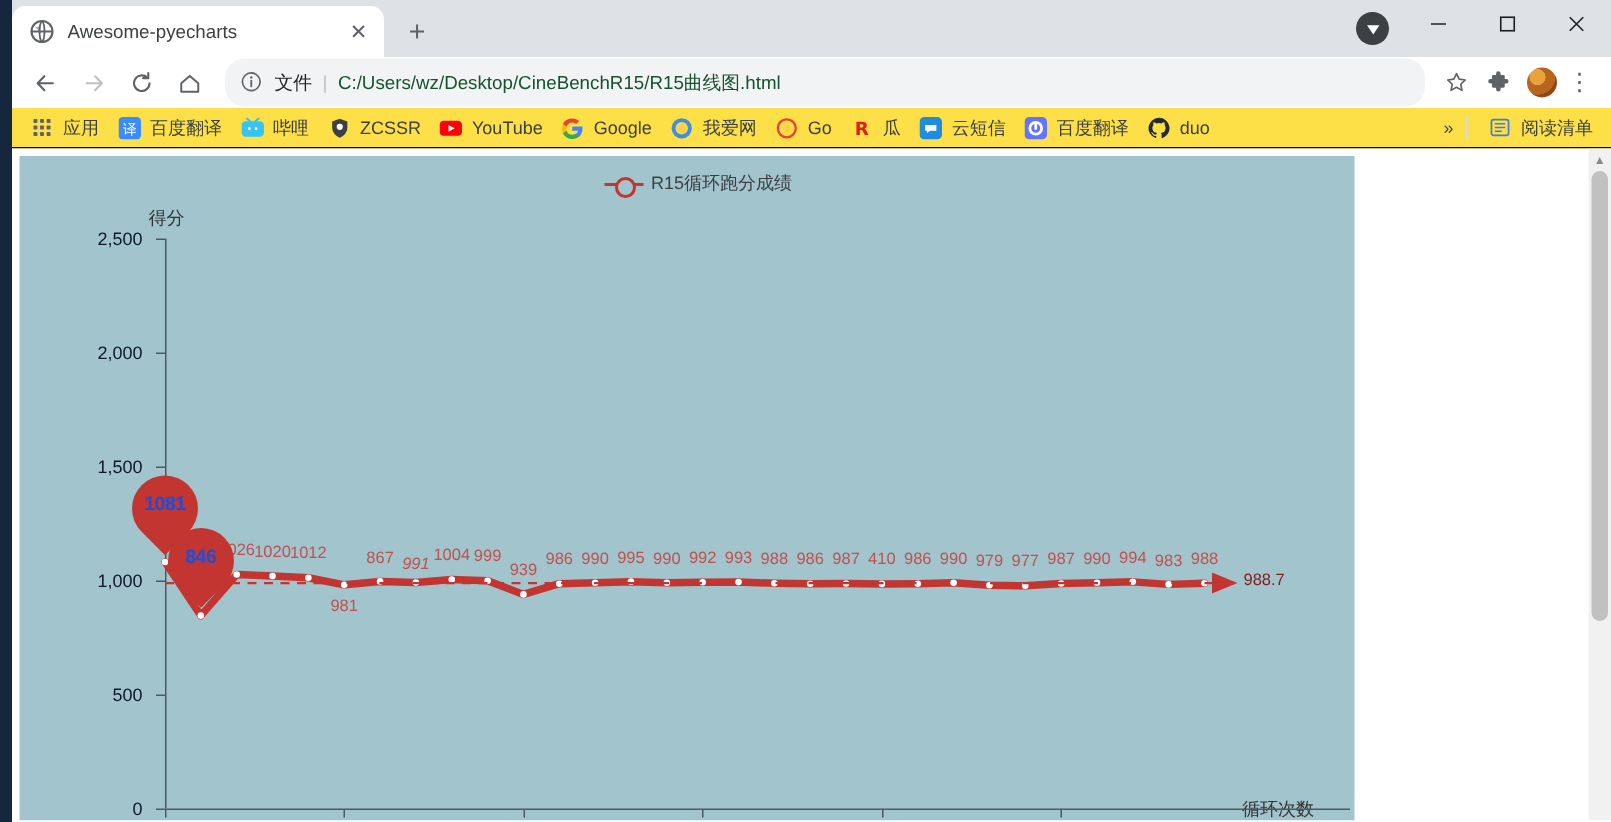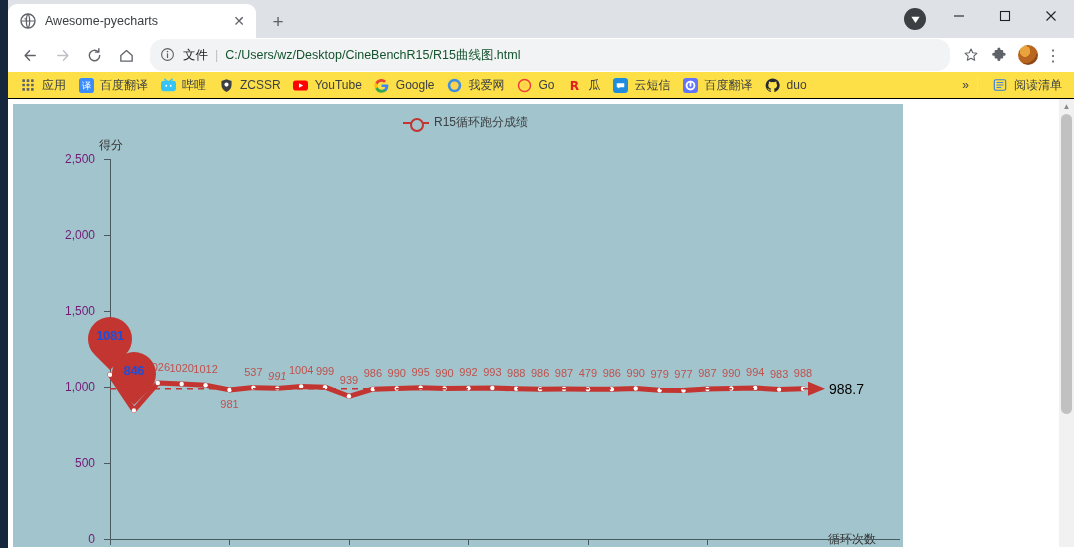--- a/index.html
+++ b/index.html
@@ -87,29 +87,29 @@
   }
   .legend-mark::after {
     content: ""; position: absolute; left: 7px; top: 1px; width: 10px; height: 10px;
     border-radius: 50%; background: #a2c4cd; border: 2px solid #c23531;
   }
   .legend-text { font-size: 12px; color: #3c4043; }
 
   .axis-name-y { position: absolute; left: 86px; top: 33px; font-size: 12px; color: #333; }
   .axis-name-x { position: absolute; left: 815px; top: 427px; font-size: 12px; color: #333; }
 
-  .ytick { position: absolute; right: 0; width: 70px; text-align: right; font-size: 12px; color: #701a75; transform: translateY(-50%); }
+  .ytick { position: absolute; right: 0; width: 70px; text-align: right; font-size: 12px; color: #0f172a; transform: translateY(-50%); }
   .ytick-wrap { position: absolute; left: 10px; width: 72px; height: 443px; }
   .yaxis-line { position: absolute; left: 97px; top: 55px; width: 1px; height: 380px; background: #4a5a61; }
   .xaxis-line { position: absolute; left: 97px; top: 435px; width: 790px; height: 1px; background: #4a5a61; }
   .ytickmark { position: absolute; left: 91px; width: 6px; height: 1px; background: #4a5a61; }
   .xtickmark { position: absolute; top: 436px; width: 1px; height: 5px; background: #4a5a61; }
 
   .dlabel { position: absolute; font-size: 11px; color: #c0514d; white-space: nowrap; transform: translateX(-50%); }
-  .avg-label { position: absolute; font-size: 14px; color: #000000; white-space: nowrap; }
+  .avg-label { position: absolute; font-size: 11px; color: #7f1d1d; white-space: nowrap; }
 
   .pin { position: absolute; width: 44px; height: 56px; transform: translate(-50%, -100%); }
   .pin-body {
     position: absolute; left: 0; top: 0; width: 44px; height: 44px; border-radius: 50% 50% 50% 0;
     background: #c23531; transform: rotate(-45deg);
   }
   .pin-text {
     position: absolute; left: 0; top: 11px; width: 44px; text-align: center;
     font-size: 13px; font-weight: bold; color: #1d4ed8; letter-spacing: -0.3px;
   }
@@ -429,35 +429,35 @@
             <circle cx="790" cy="284.824" r="2.2" fill="#ffffff"></circle>
             <line x1="97" y1="284.7176" x2="796" y2="284.7176" stroke="#c23531" stroke-width="1.4" stroke-dasharray="6 5"></line>
             <path d="M795,277.7176 L812,284.7176 L795,291.7176 Z" fill="#c23531"></path>
           </svg>
 
         <div id="labels">
             <div class="dlabel" style="left: 144.793px; top: 257.048px;">1026</div>
             <div class="dlabel" style="left: 168.69px; top: 257.96px;">1020</div>
             <div class="dlabel" style="left: 192.586px; top: 259.176px;">1012</div>
             <div class="dlabel" style="left: 216.483px; top: 263.888px; margin-top: 30px;">981</div>
-            <div class="dlabel" style="left: 240.379px; top: 261.608px;">537</div>
+            <div class="dlabel" style="left: 240.379px; top: 261.608px;">867</div>
             <div class="dlabel" style="left: 264.276px; top: 266px; font-style: italic;">991</div>
             <div class="dlabel" style="left: 288.172px; top: 260.392px;">1004</div>
             <div class="dlabel" style="left: 312.069px; top: 261.152px;">999</div>
             <div class="dlabel" style="left: 335.966px; top: 270.272px;">939</div>
             <div class="dlabel" style="left: 359.862px; top: 263.128px;">986</div>
             <div class="dlabel" style="left: 383.759px; top: 262.52px;">990</div>
             <div class="dlabel" style="left: 407.655px; top: 261.76px;">995</div>
             <div class="dlabel" style="left: 431.552px; top: 262.52px;">990</div>
             <div class="dlabel" style="left: 455.448px; top: 262.216px;">992</div>
             <div class="dlabel" style="left: 479.345px; top: 262.064px;">993</div>
             <div class="dlabel" style="left: 503.241px; top: 262.824px;">988</div>
             <div class="dlabel" style="left: 527.138px; top: 263.128px;">986</div>
             <div class="dlabel" style="left: 551.034px; top: 262.976px;">987</div>
-            <div class="dlabel" style="left: 574.931px; top: 263.28px;">479</div>
+            <div class="dlabel" style="left: 574.931px; top: 263.28px;">410</div>
             <div class="dlabel" style="left: 598.828px; top: 263.128px;">986</div>
             <div class="dlabel" style="left: 622.724px; top: 262.52px;">990</div>
             <div class="dlabel" style="left: 646.621px; top: 264.192px;">979</div>
             <div class="dlabel" style="left: 670.517px; top: 264.496px;">977</div>
             <div class="dlabel" style="left: 694.414px; top: 262.976px;">987</div>
             <div class="dlabel" style="left: 718.31px; top: 262.52px;">990</div>
             <div class="dlabel" style="left: 742.207px; top: 261.912px;">994</div>
             <div class="dlabel" style="left: 766.103px; top: 263.584px;">983</div>
             <div class="dlabel" style="left: 790px; top: 262.824px;">988</div>
           </div>

